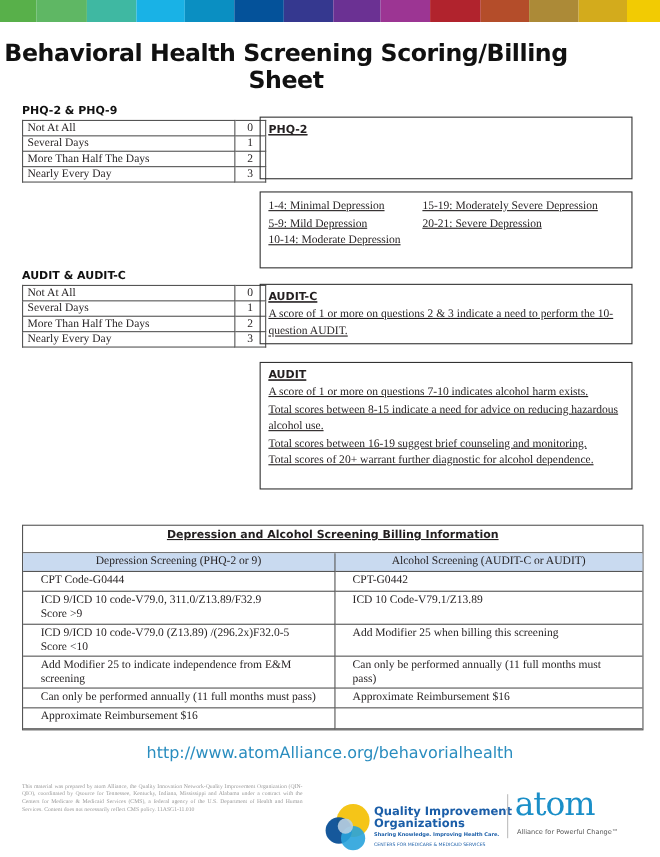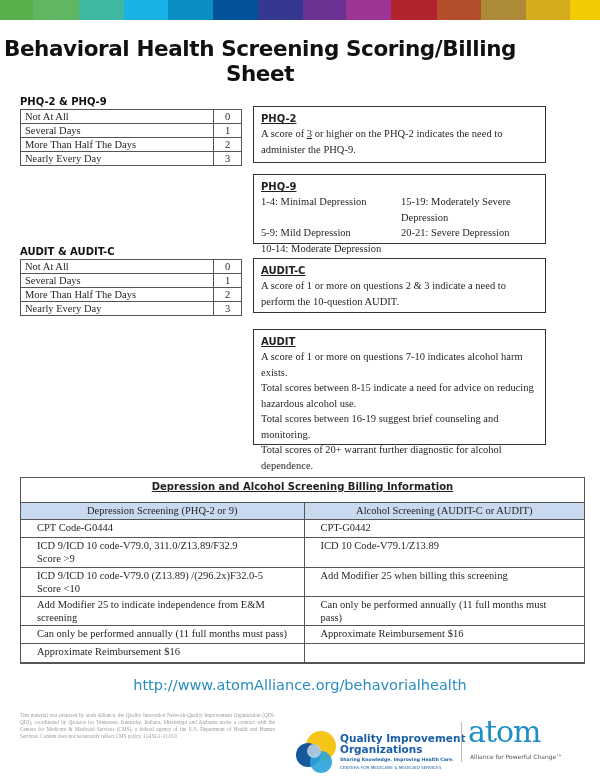--- a/index.html
+++ b/index.html
@@ -11,21 +11,21 @@
 
   .title { position: absolute; left: 0; top: 36px; width: 520px; text-align: center;
     font-family: "DejaVu Sans", sans-serif; font-weight: bold; font-size: 21.5px; letter-spacing: -0.4px; color: #111; }
 
   .section-label { position: absolute; font-family: "DejaVu Sans", sans-serif; font-weight: bold; font-size: 10px; color: #111; }
 
   table.scale { position: absolute; left: 20px; width: 222px; border-collapse: collapse; font-size: 10.5px; }
   table.scale td { border: 1px solid #555; height: 14px; line-height: 12px; padding: 0 4px; }
   table.scale td.val { width: 28px; text-align: center; }
 
-  .box { position: absolute; left: 253px; width: 293px; border: 1.3px solid #333; padding: 5px 7px 5px 7px; font-size: 10.5px; line-height: 15.5px; }
+  .box { position: absolute; left: 236px; width: 339px; border: 1.3px solid #333; padding: 5px 7px 5px 7px; font-size: 10.5px; line-height: 15.5px; text-decoration: underline; }
   .box h3 { font-family: "DejaVu Sans", sans-serif; font-size: 10px; font-weight: bold; text-decoration: underline; line-height: 14px; }
   .box .u { text-decoration: underline; }
   .phq9-grid { display: grid; grid-template-columns: 140px 1fr; }
 
   .billing { position: absolute; left: 20px; top: 477px; width: 565px; border: 1px solid #555; }
   .billing .btitle { height: 25px; text-align: center; font-family: "DejaVu Sans", sans-serif; font-weight: bold; font-size: 10px; padding-top: 3px; border-bottom: 1px solid #555; }
   .billing .btitle span { text-decoration: underline; }
   .billing table { width: 100%; border-collapse: collapse; font-size: 10.5px; }
   .billing td, .billing th { border: 1px solid #555; padding: 1px 16px; vertical-align: top; line-height: 13px; text-align: left; font-weight: normal; }
   .billing tr:first-child td, .billing tr:first-child th { border-top: none; }
@@ -111,25 +111,23 @@
       </tr>
   <tr>
         <td>Nearly Every Day</td>
         <td class="val">3</td>
       </tr>
 </tbody>
   </table>
 
 <div class="box" style="top:106px; height:57px;">
   <h3>PHQ-2</h3>
-  <p><span>A score of </span><span class="u">3</span><span> or higher on the PHQ-2 indicates the need to administer the PHQ-9.</span></p>
 </div>
 
 <div class="box" style="top:174px; height:70px;">
-  <h3>PHQ-9</h3>
   <div class="phq9-grid">
     <span>1-4: Minimal Depression</span>
     <span>15-19: Moderately Severe Depression</span>
     <span>5-9: Mild Depression</span>
     <span>20-21: Severe Depression</span>
     <span>10-14: Moderate Depression</span>
   </div>
 </div>
 
 <div class="box" style="top:258px; height:55px;">

